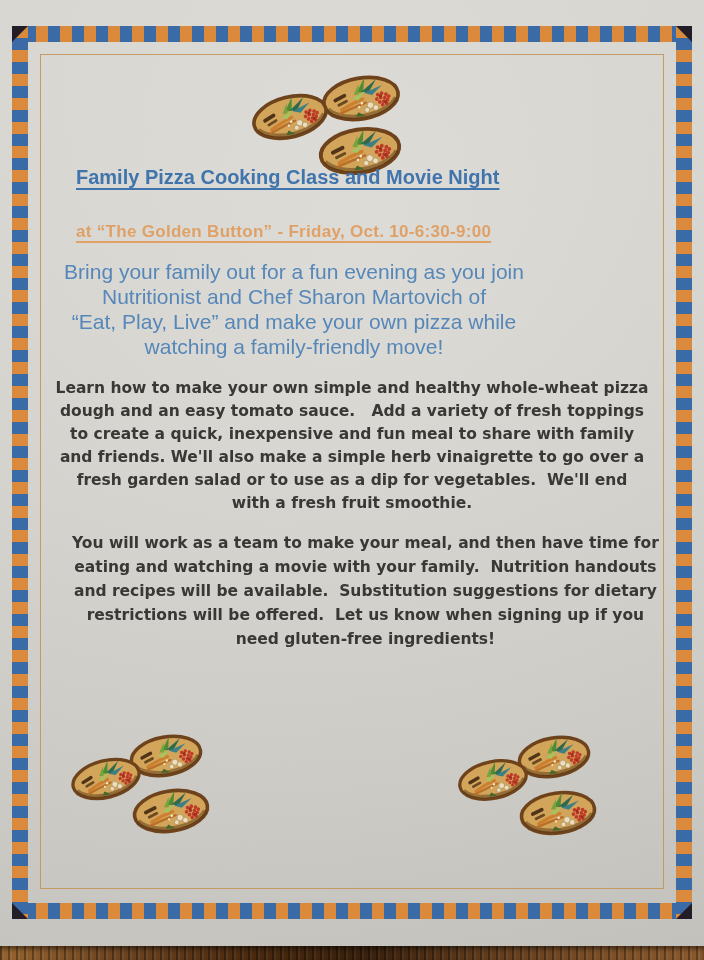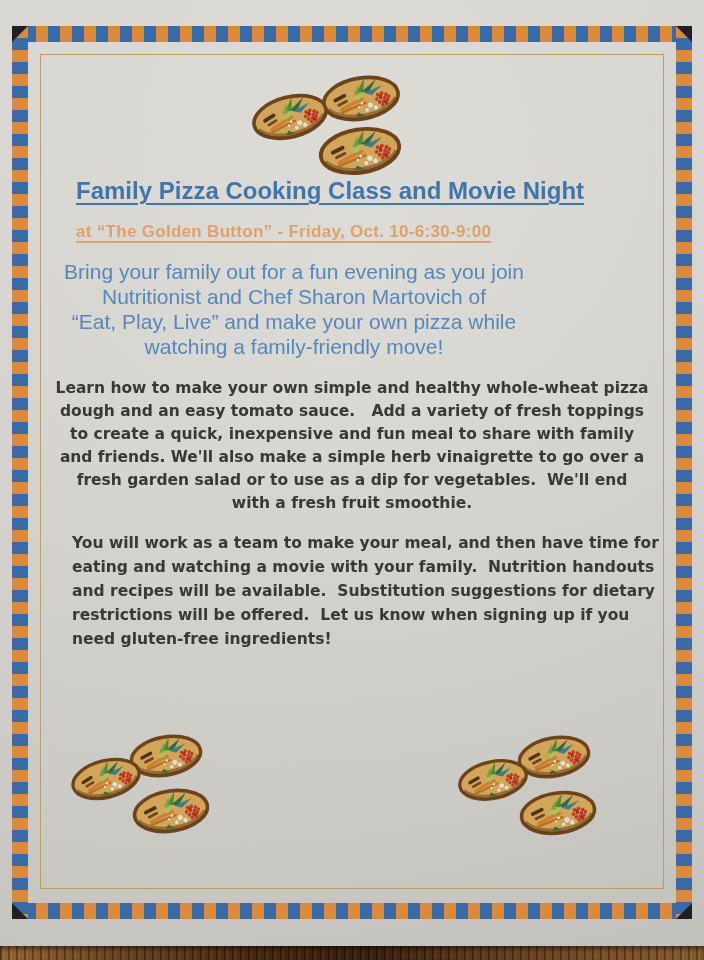--- a/index.html
+++ b/index.html
@@ -37,37 +37,37 @@
   #corner-tr{left:676px;top:26px;clip-path:polygon(0 0,100% 0,100% 100%);}
   #corner-bl{left:12px;top:903px;clip-path:polygon(0 0,0 100%,100% 100%);}
   #corner-br{left:676px;top:903px;clip-path:polygon(100% 0,100% 100%,0 100%);}
   #pinstripe{
     position:absolute;left:40px;right:40px;top:54px;bottom:57px;
     border:1px solid #c2945a;opacity:0.9;
   }
   
   .txt{position:absolute;white-space:pre;}
   #title{
-    left:76px;top:177px;
-    font-size:24px;font-weight:700;color:#3f74ad;
+    left:76px;top:166px;
+    font-size:20px;font-weight:700;color:#3f74ad;
     text-decoration:underline;text-decoration-thickness:2px;text-underline-offset:4px;
   }
   #subtitle{
     left:76px;top:222px;
     font-size:17px;font-weight:700;color:#dfa168;
     text-decoration:underline;text-decoration-thickness:2px;text-underline-offset:4px;
     letter-spacing:0.3px;
   }
   #intro{
     left:0;width:588px;top:259px;text-align:center;
     font-size:21px;color:#5687b9;line-height:25px;
   }
   .body-font{font-family:"DejaVu Sans",sans-serif;color:#3a3836;font-size:15.5px;font-weight:bold;}
   #para1{left:0;width:704px;top:377px;text-align:center;line-height:23px;}
-  #para2{left:72px;top:531px;line-height:24px;}
+  #para2{left:72px;top:531px;line-height:24px;text-align:center;}
   #cost{left:72px;top:668px;line-height:24px;}
   
   .platter{position:absolute;overflow:visible;}
 </style>
 </head>
 <body>
 
 <div id="stage">
 
   <svg width="0" height="0" style="position:absolute" aria-hidden="true">

